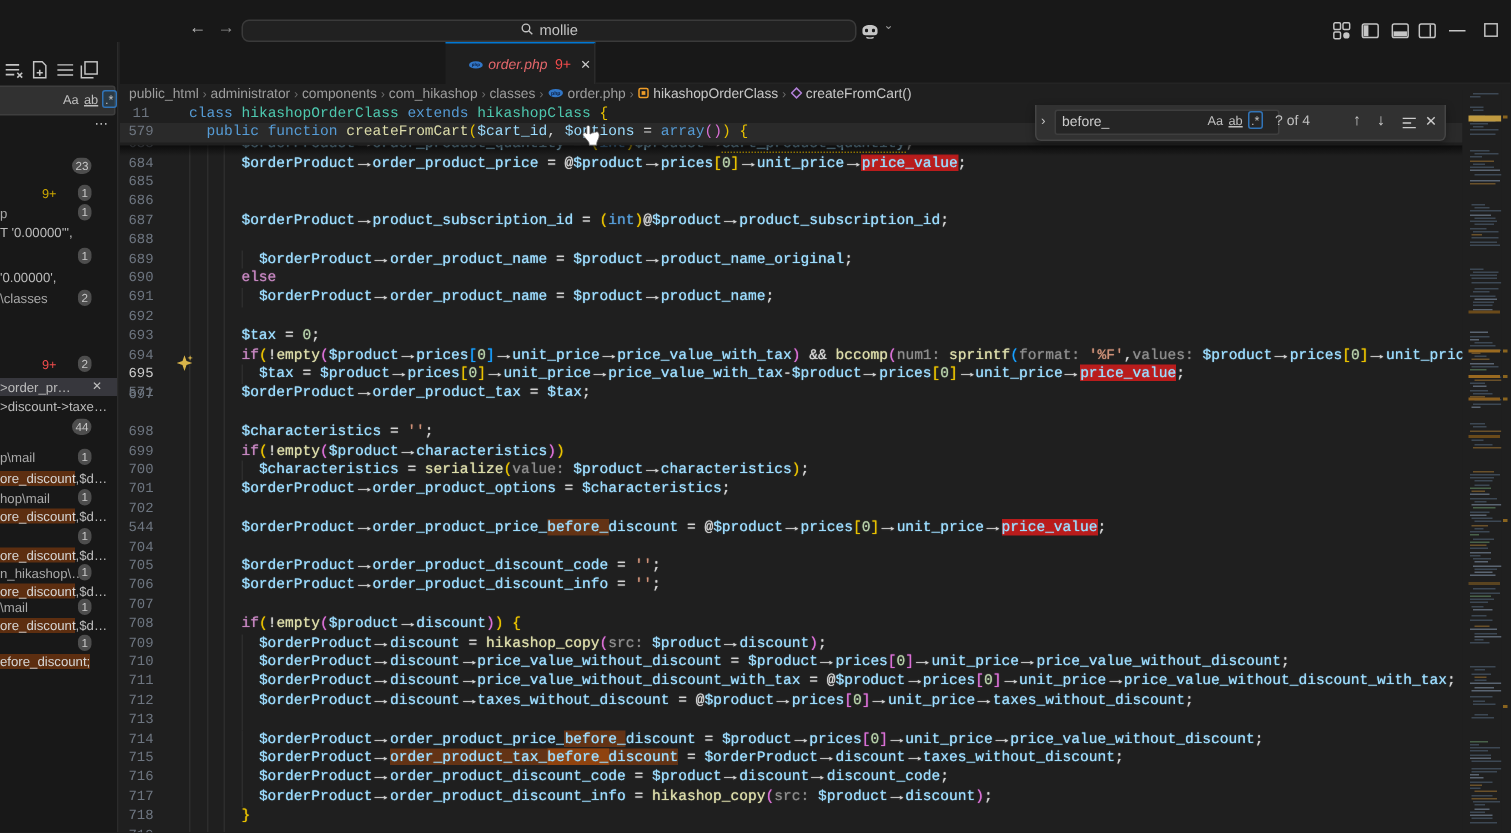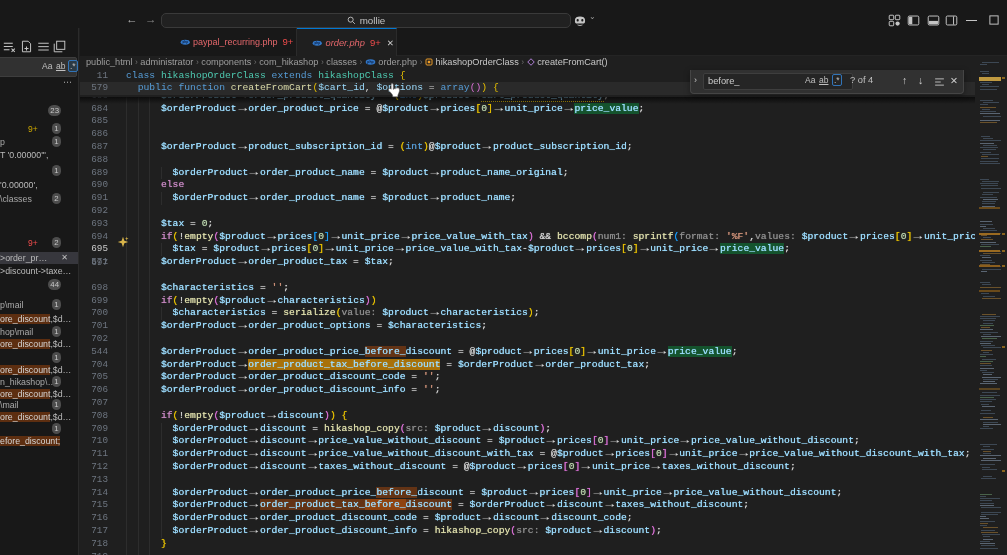--- a/index.html
+++ b/index.html
@@ -24,27 +24,27 @@
 .bdg{position:absolute;right:17px;top:0px;min-width:9px;height:11px;padding:0 2px;background:#4d4d4d;border-radius:6px;color:#c8c8c8;font-size:7.8px;line-height:11px;text-align:center}
 .y9{color:#cca700;font-size:8.5px;position:absolute;left:28px}
 .r9{color:#f14c4c;font-size:8.5px;position:absolute;left:28px}
 .sft{color:#aaaaaa}
 .smt{color:#bbbbbb}
 .shl{background:#5d2e10;color:#d6d6d6}
 .xcl{position:absolute;right:10px;top:0;color:#c0c0c0;font-size:8px}
 
 #ed{position:absolute;left:80px;top:69.5px;width:895px;height:485.5px;background:#1f1f1f;overflow:hidden}
 .row{position:absolute;left:46px;height:12.8px;font:9.715px/12.8px "Liberation Mono",monospace;white-space:pre;color:#d4d4d4;text-shadow:0 0 0.7px}
-.num{position:absolute;left:0px;width:28px;text-align:right;font:9.3px/12.8px "Liberation Mono",monospace;color:#6e7681}
+.num{position:absolute;left:0px;width:28px;text-align:center;font:9.3px/12.8px "Liberation Mono",monospace;color:#6e7681}
 .num.on{color:#cccccc}
 .guide{position:absolute;width:1px;background:#2d2d2d}
 .ar{display:inline-block;width:11.658px;text-align:center;font-style:normal;color:#d4d4d4;transform:scaleX(1.45)}
 .v{color:#9cdcfe}.k{color:#569cd6}.c{color:#c586c0}.f{color:#dcdcaa}.s{color:#ce9178}.n{color:#b5cea8}.t{color:#4ec9b0}.g{color:#8c8c8c}
 .b1{color:#e8c100}.b2{color:#da70d6}.b3{color:#179fff}
-.hw{background:#14532d}
+.hw{background:#b91c1c}
 .hf{background:#633315}
 .hc{background:#a87109}
 .ht{background:#633315}
 .hf2{background:#8f430f}
 .wsq{border-bottom:1px dotted #b89500}
 
 #sticky{position:absolute;left:80px;top:69.5px;width:895px;height:27.8px;background:#1f1f1f}
 #sticky .srow2{position:absolute;left:46px;height:12.8px;font:9.715px/12.8px "Liberation Mono",monospace;white-space:pre;color:#d4d4d4}
 #stickyshadow{position:absolute;left:80px;top:97.3px;width:895px;height:7px;background:linear-gradient(rgba(6,6,6,0.75),rgba(6,6,6,0))}
 
@@ -93,24 +93,20 @@
         <rect x="1.5" y="2.5" width="13" height="11" rx="1.5" fill="none" stroke="#c5c5c5" stroke-width="1.2"></rect>
         <line x1="10.5" y1="3" x2="10.5" y2="13" stroke="#c5c5c5" stroke-width="1.2"></line>
       </svg>
     <div class="wic" style="left:966px;top:20px;width:11px;height:1.2px;background:#c5c5c5"></div>
     <svg class="wic" style="left:988px" width="12" height="12" viewBox="0 0 16 16">
         <rect x="2.5" y="2.5" width="11" height="11" fill="none" stroke="#c5c5c5" stroke-width="1.3"></rect>
       </svg>
   </div>
 
   <div id="tabs">
-    <div class="tab" style="left:95.5px;width:121.5px;color:#e4676b;font-size:9px"><span style="margin-left:4px"></span><svg class="phpic" viewBox="0 0 32 32">
-          <ellipse cx="16" cy="16" rx="14" ry="7.5" fill="#3177c8"></ellipse>
-          <text x="16" y="19" font-size="9" font-weight="bold" fill="#0c1b3a" text-anchor="middle" font-family="Liberation Sans">php</text>
-        </svg>paypal_recurring.php<b class="l9" style="color:#f14c4c">9+</b></div>
     <div class="tab" style="left:217px;width:99.5px;background:#1f1f1f;border-top:1.5px solid #0078d4;color:#e4676b;font-style:italic"><span style="margin-left:15px"></span><svg class="phpic" viewBox="0 0 32 32">
           <ellipse cx="16" cy="16" rx="14" ry="7.5" fill="#3177c8"></ellipse>
           <text x="16" y="19" font-size="9" font-weight="bold" fill="#0c1b3a" text-anchor="middle" font-family="Liberation Sans" font-style="normal">php</text>
         </svg>order.php<b class="l9" style="color:#f14c4c">9+</b><b style="font-style:normal;color:#cccccc;margin-left:6px;font-size:8.5px">✕</b></div>
     <div style="position:absolute;left:317px;top:27px;width:610px;height:1px;background:#242424"></div>
 
   </div>
 
   <div id="bc"><span style="margin-left:6px"></span>public_html<i>›</i>administrator<i>›</i>components<i>›</i>com_hikashop<i>›</i>classes<i>›</i><svg width="11" height="8" viewBox="0 0 32 20" style="vertical-align:-1px">
         <ellipse cx="16" cy="10" rx="14" ry="8" fill="#3177c8"></ellipse>
@@ -254,21 +250,20 @@
       <div class="row" style="top:161.1px">      <b class="c">if</b><b class="b1">(</b>!<b class="f">empty</b><b class="b2">(</b><b class="v">$product</b><i class="ar">→</i><b class="v">prices</b><b class="b3">[</b><b class="n">0</b><b class="b3">]</b><i class="ar">→</i><b class="v">unit_price</b><i class="ar">→</i><b class="v">price_value_with_tax</b><b class="b2">)</b> &amp;&amp; <b class="f">bccomp</b><b class="b2">(</b><b class="g">num1: </b><b class="f">sprintf</b><b class="b3">(</b><b class="g">format: </b><b class="s">'%F'</b>,<b class="g">values: </b><b class="v">$product</b><i class="ar">→</i><b class="v">prices</b><b class="b1">[</b><b class="n">0</b><b class="b1">]</b><i class="ar">→</i><b class="v">unit_price</b></div>
       <div class="row" style="top:173.9px">        <b class="v">$tax</b> = <b class="v">$product</b><i class="ar">→</i><b class="v">prices</b><b class="b1">[</b><b class="n">0</b><b class="b1">]</b><i class="ar">→</i><b class="v">unit_price</b><i class="ar">→</i><b class="v">price_value_with_tax</b>-<b class="v">$product</b><i class="ar">→</i><b class="v">prices</b><b class="b1">[</b><b class="n">0</b><b class="b1">]</b><i class="ar">→</i><b class="v">unit_price</b><i class="ar">→</i><b class="hw"><b class="v">price_value</b></b>;</div>
       <div class="row" style="top:186.7px">      <b class="v">$orderProduct</b><i class="ar">→</i><b class="v">order_product_tax</b> = <b class="v">$tax</b>;</div>
       <div class="row" style="top:199.5px">      </div>
       <div class="row" style="top:212.3px">      <b class="v">$characteristics</b> = <b class="s">''</b>;</div>
       <div class="row" style="top:225.1px">      <b class="c">if</b><b class="b1">(</b>!<b class="f">empty</b><b class="b2">(</b><b class="v">$product</b><i class="ar">→</i><b class="v">characteristics</b><b class="b2">)</b><b class="b1">)</b></div>
       <div class="row" style="top:237.9px">        <b class="v">$characteristics</b> = <b class="f">serialize</b><b class="b1">(</b><b class="g">value: </b><b class="v">$product</b><i class="ar">→</i><b class="v">characteristics</b><b class="b1">)</b>;</div>
       <div class="row" style="top:250.7px">      <b class="v">$orderProduct</b><i class="ar">→</i><b class="v">order_product_options</b> = <b class="v">$characteristics</b>;</div>
       <div class="row" style="top:263.5px">      </div>
       <div class="row" style="top:276.3px">      <b class="v">$orderProduct</b><i class="ar">→</i><b class="v">order_product_price_</b><b class="hf"><b class="v">before_</b></b><b class="v">discount</b> = @<b class="v">$product</b><i class="ar">→</i><b class="v">prices</b><b class="b1">[</b><b class="n">0</b><b class="b1">]</b><i class="ar">→</i><b class="v">unit_price</b><i class="ar">→</i><b class="hw"><b class="v">price_value</b></b>;</div>
-      <div class="row" style="top:289.1px">      <b class="v">$orderProduct</b><i class="ar">→</i><b class="hc"><b class="v">order_product_tax_before_discount</b></b> = <b class="v">$orderProduct</b><i class="ar">→</i><b class="v">order_product_tax</b>;</div>
       <div class="row" style="top:301.9px">      <b class="v">$orderProduct</b><i class="ar">→</i><b class="v">order_product_discount_code</b> = <b class="s">''</b>;</div>
       <div class="row" style="top:314.7px">      <b class="v">$orderProduct</b><i class="ar">→</i><b class="v">order_product_discount_info</b> = <b class="s">''</b>;</div>
       <div class="row" style="top:327.5px">      </div>
       <div class="row" style="top:340.3px">      <b class="c">if</b><b class="b1">(</b>!<b class="f">empty</b><b class="b2">(</b><b class="v">$product</b><i class="ar">→</i><b class="v">discount</b><b class="b2">)</b><b class="b1">)</b> <b class="b1">{</b></div>
       <div class="row" style="top:353.1px">        <b class="v">$orderProduct</b><i class="ar">→</i><b class="v">discount</b> = <b class="f">hikashop_copy</b><b class="b2">(</b><b class="g">src: </b><b class="v">$product</b><i class="ar">→</i><b class="v">discount</b><b class="b2">)</b>;</div>
       <div class="row" style="top:365.9px">        <b class="v">$orderProduct</b><i class="ar">→</i><b class="v">discount</b><i class="ar">→</i><b class="v">price_value_without_discount</b> = <b class="v">$product</b><i class="ar">→</i><b class="v">prices</b><b class="b2">[</b><b class="n">0</b><b class="b2">]</b><i class="ar">→</i><b class="v">unit_price</b><i class="ar">→</i><b class="v">price_value_without_discount</b>;</div>
       <div class="row" style="top:378.7px">        <b class="v">$orderProduct</b><i class="ar">→</i><b class="v">discount</b><i class="ar">→</i><b class="v">price_value_without_discount_with_tax</b> = @<b class="v">$product</b><i class="ar">→</i><b class="v">prices</b><b class="b2">[</b><b class="n">0</b><b class="b2">]</b><i class="ar">→</i><b class="v">unit_price</b><i class="ar">→</i><b class="v">price_value_without_discount_with_tax</b>;</div>
       <div class="row" style="top:391.5px">        <b class="v">$orderProduct</b><i class="ar">→</i><b class="v">discount</b><i class="ar">→</i><b class="v">taxes_without_discount</b> = @<b class="v">$product</b><i class="ar">→</i><b class="v">prices</b><b class="b2">[</b><b class="n">0</b><b class="b2">]</b><i class="ar">→</i><b class="v">unit_price</b><i class="ar">→</i><b class="v">taxes_without_discount</b>;</div>
       <div class="row" style="top:404.3px">        </div>
       <div class="row" style="top:417.1px">        <b class="v">$orderProduct</b><i class="ar">→</i><b class="v">order_product_price_</b><b class="hf"><b class="v">before_</b></b><b class="v">discount</b> = <b class="v">$product</b><i class="ar">→</i><b class="v">prices</b><b class="b2">[</b><b class="n">0</b><b class="b2">]</b><i class="ar">→</i><b class="v">unit_price</b><i class="ar">→</i><b class="v">price_value_without_discount</b>;</div>

